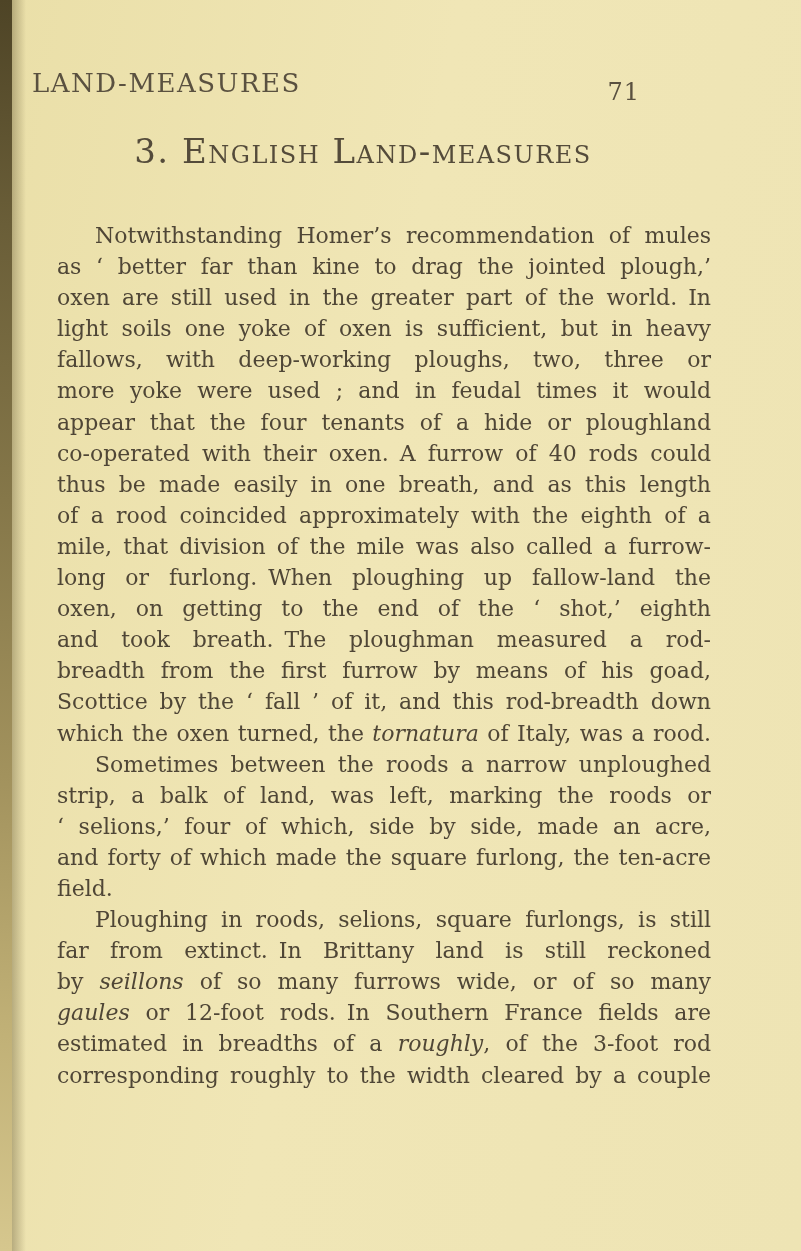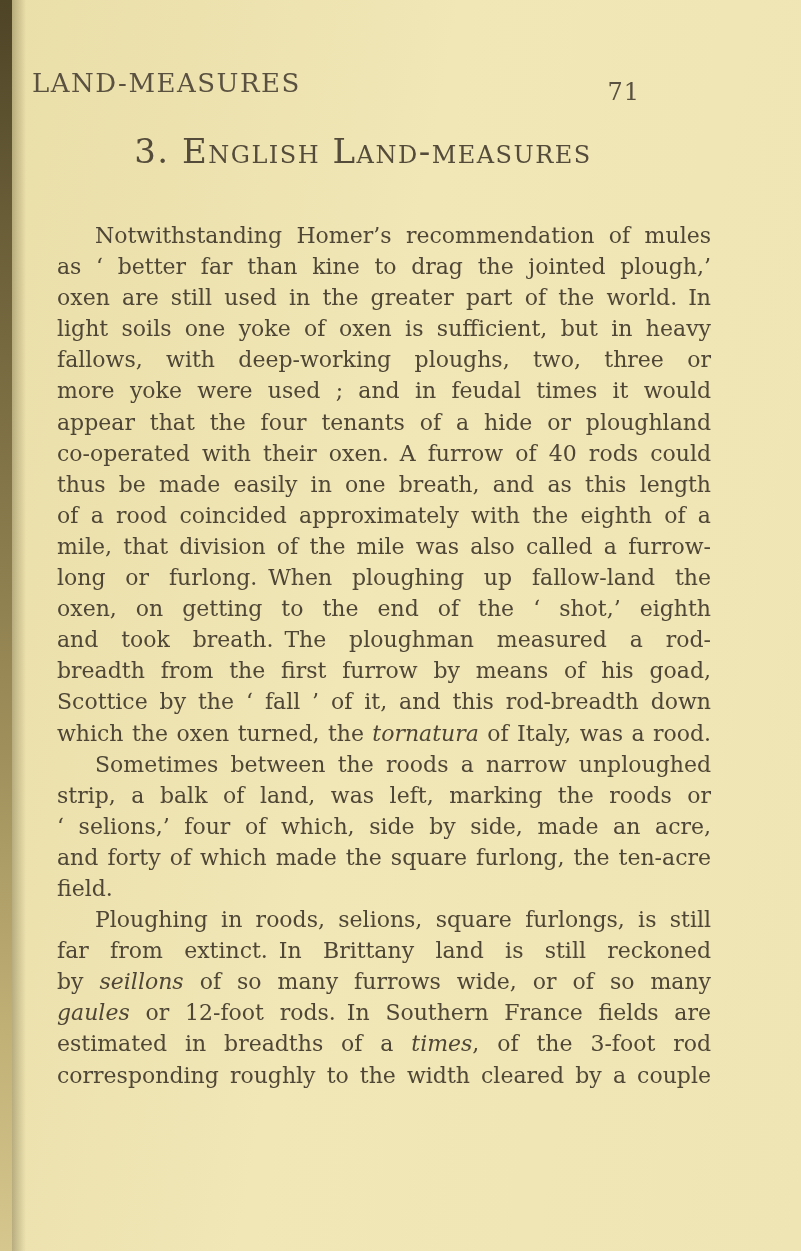--- a/index.html
+++ b/index.html
@@ -122,16 +122,16 @@
       <div class="line"><span>strip, a balk of land, was left, marking the roods or</span></div>
       <div class="line"><span>‘ selions,’ four of which, side by side, made an acre,</span></div>
       <div class="line"><span>and forty of which made the square furlong, the ten-acre</span></div>
       <div class="line short"><span>field.</span></div>
     </div>
     <div>
       <div class="line indent"><span>Ploughing in roods, selions, square furlongs, is still</span></div>
       <div class="line"><span>far from extinct. In Brittany land is still reckoned</span></div>
       <div class="line"><span>by </span><i>seillons</i><span> of so many furrows wide, or of so many</span></div>
       <div class="line"><i>gaules</i><span> or 12-foot rods. In Southern France fields are</span></div>
-      <div class="line"><span>estimated in breadths of a </span><i>times</i><span>, of the 3-foot rod</span></div>
+      <div class="line"><span>estimated in breadths of a </span><i>roughly</i><span>, of the 3-foot rod</span></div>
       <div class="line"><span>corresponding roughly to the width cleared by a couple</span></div>
     </div>
   </div>
 
 </body></html>

